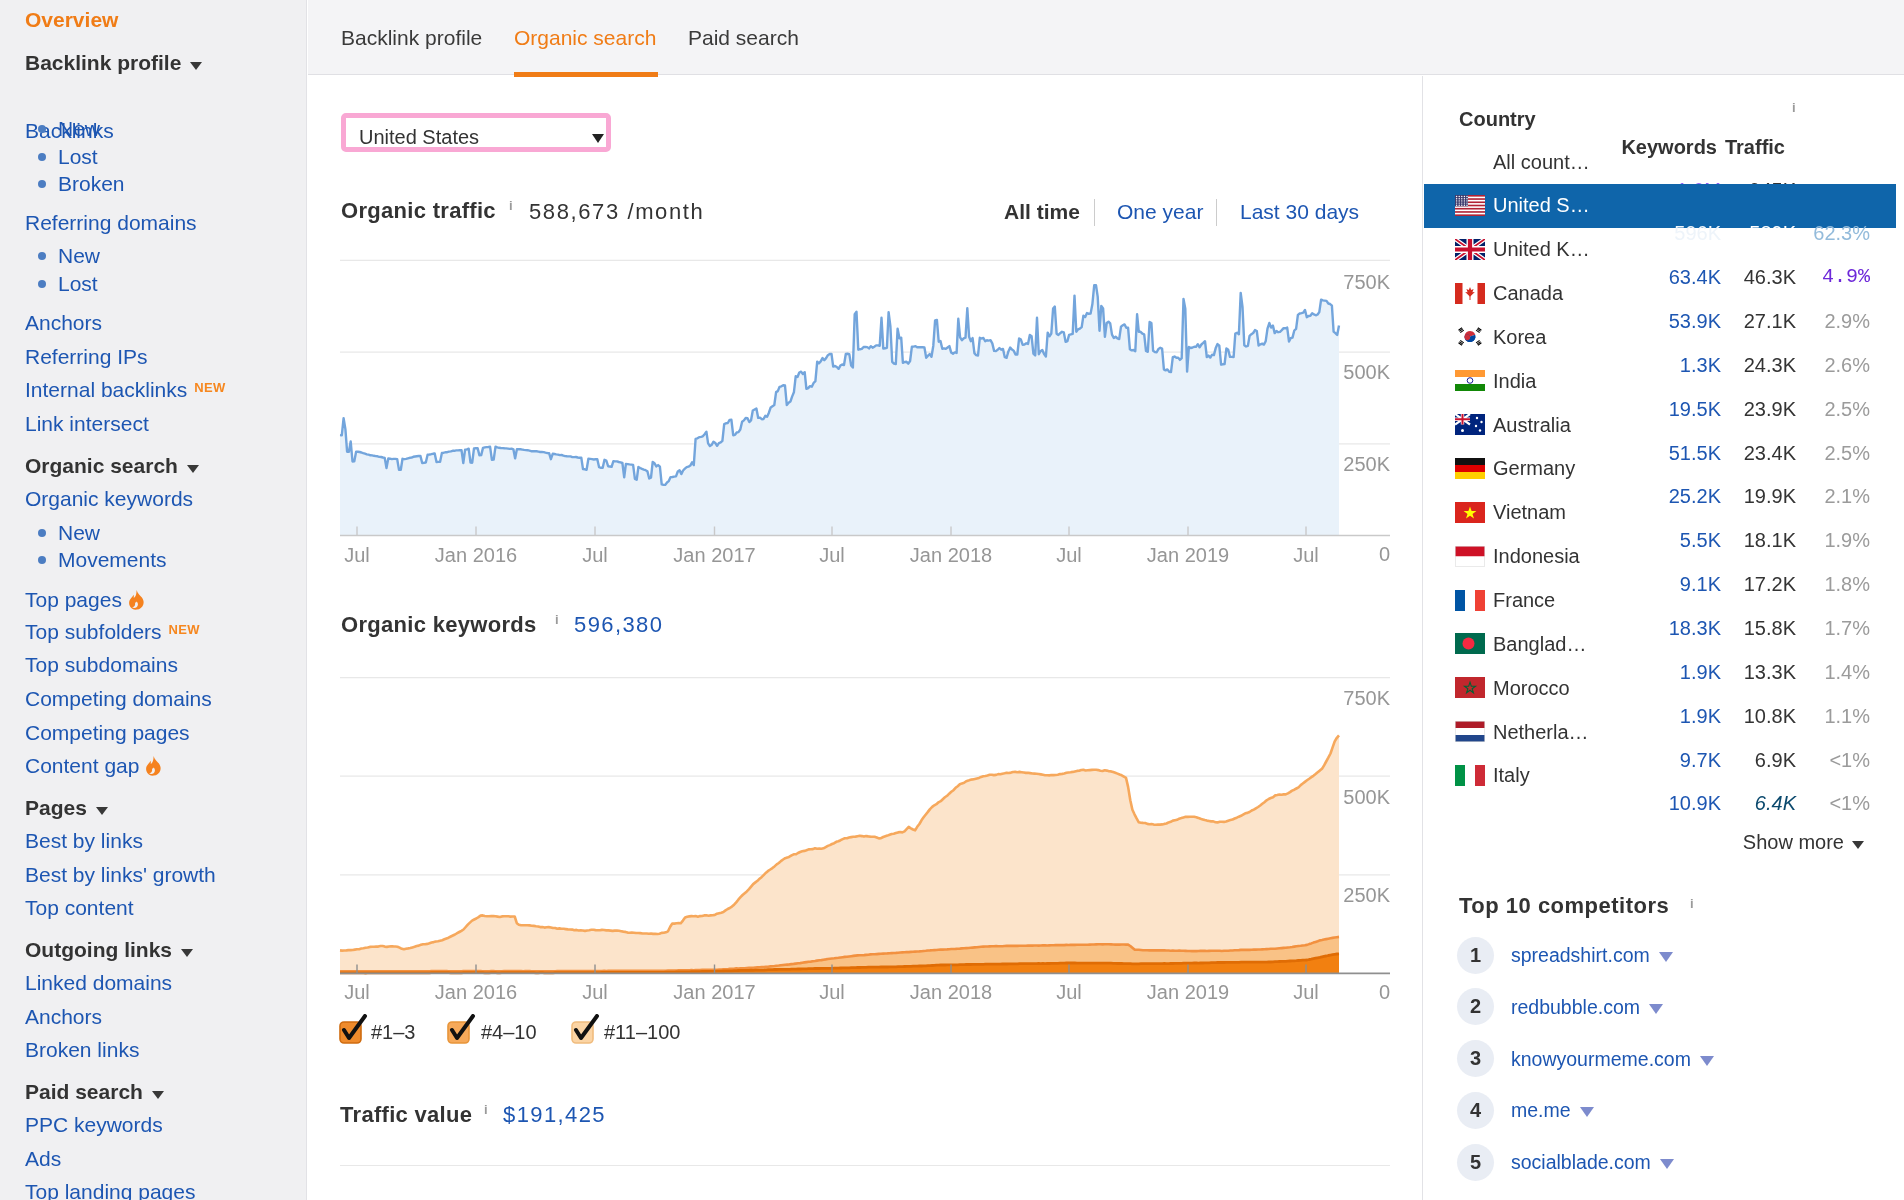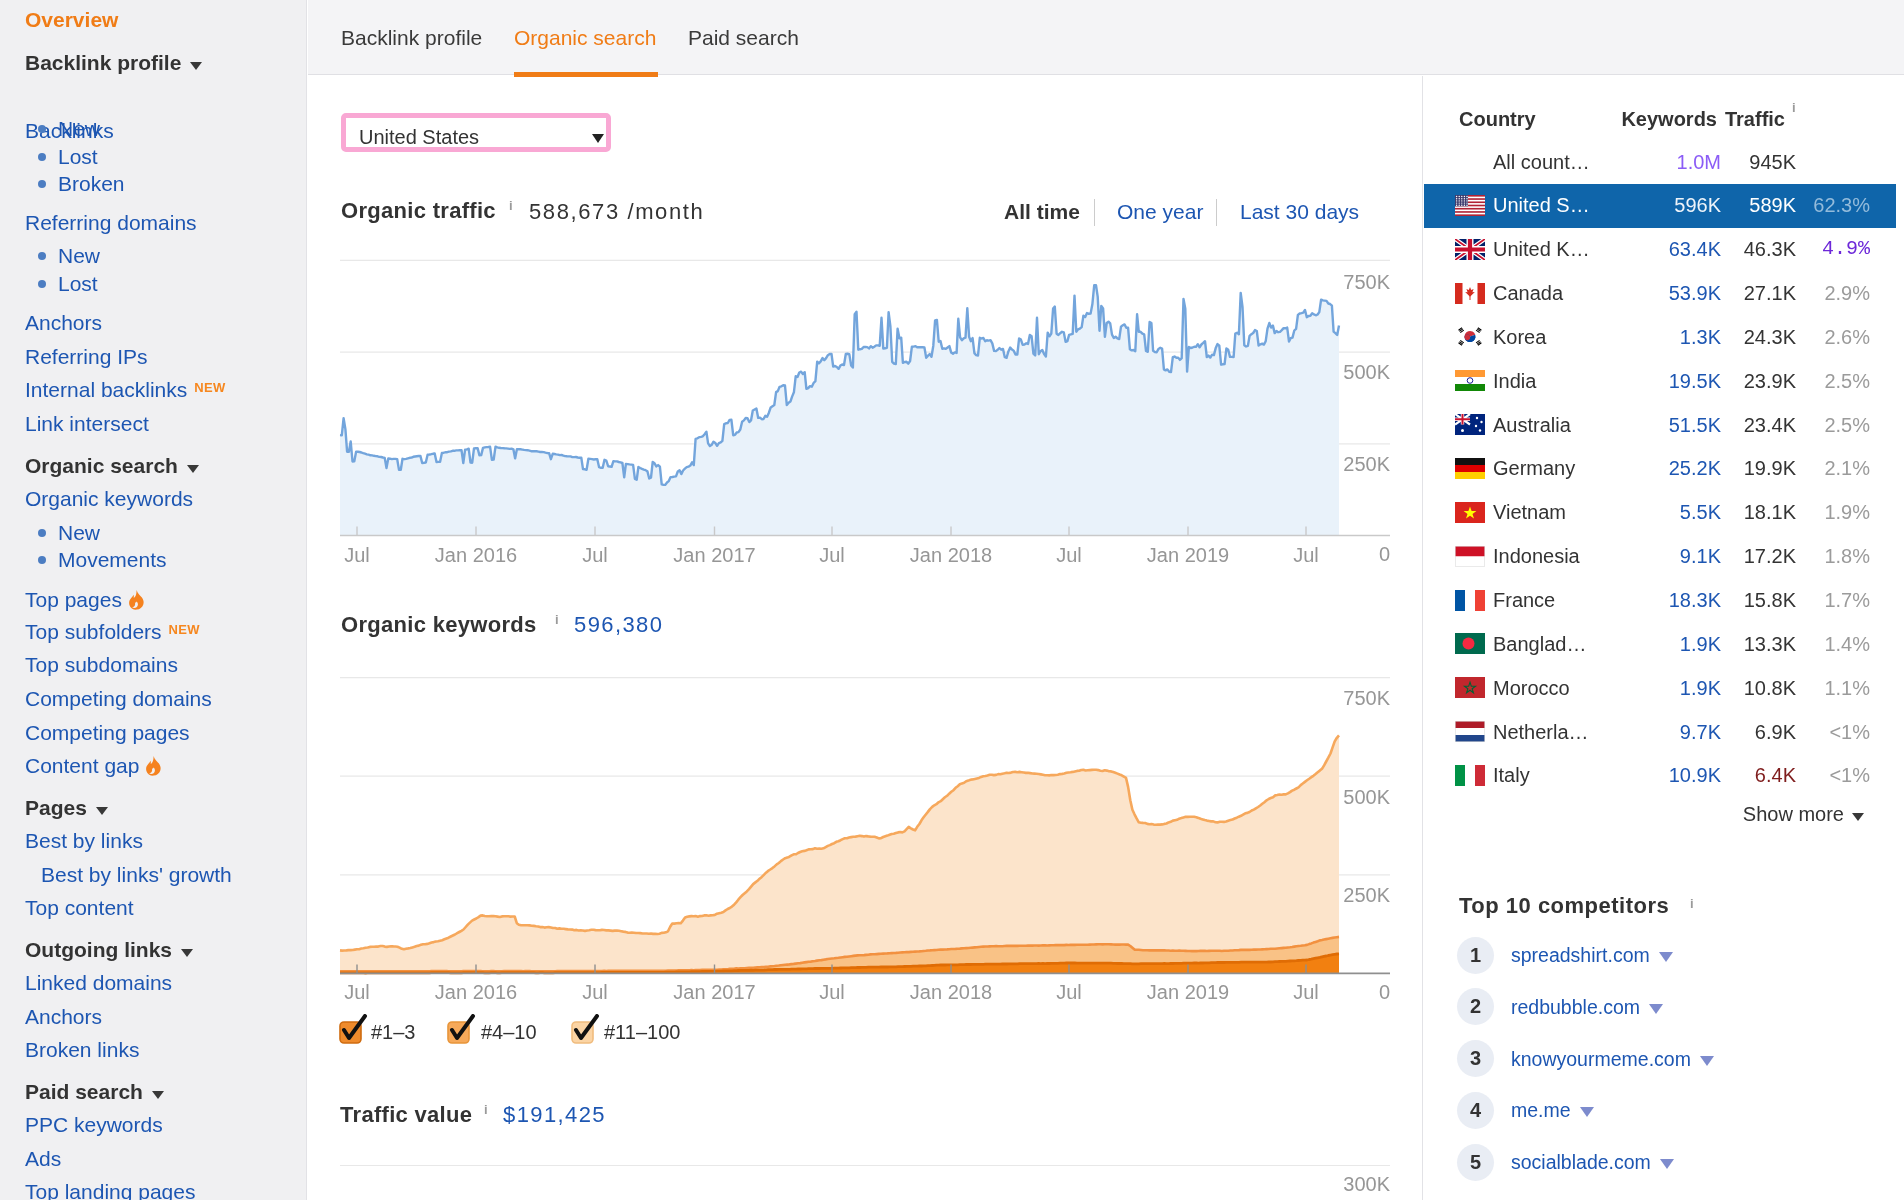--- a/index.html
+++ b/index.html
@@ -11,21 +11,21 @@
 #sidebar{position:absolute;left:0;top:0;width:307px;height:1200px;background:#f0f0f2;border-right:1px solid #e2e2e6;}
 .sn{position:absolute;left:25px;font-size:21px;line-height:28px;white-space:nowrap;}
 .sb{position:absolute;left:58px;font-size:21px;line-height:28px;white-space:nowrap;}
 .dot{position:absolute;left:38px;width:8px;height:8px;border-radius:50%;background:#4c7dc2;}
 .tri{display:inline-block;width:0;height:0;border-left:6px solid transparent;border-right:6px solid transparent;border-top:8px solid #383838;margin-left:9px;}
 .new{color:#f6871f;font-weight:bold;font-size:13px;position:relative;top:-5px;margin-left:7px;letter-spacing:.3px;}
 #tabbar{position:absolute;left:308px;top:0;width:1596px;height:75px;background:#f4f4f6;border-bottom:1px solid #e0e0e4;}
 .tab{position:absolute;top:24px;font-size:21px;line-height:28px;color:#3a3a3a;white-space:nowrap;}
 .h1{position:absolute;font-size:22px;letter-spacing:0.3px;line-height:28px;font-weight:bold;color:#333;white-space:nowrap;}
 .info{color:#9a9a9a;font-size:13px;font-weight:bold;}
-.num{position:absolute;font-size:20px;line-height:28px;white-space:nowrap;text-align:right;}
+.num{position:absolute;font-size:20px;line-height:28px;white-space:nowrap;text-align:right;margin-top:28px;}
 .cell{position:absolute;font-size:20px;line-height:28px;white-space:nowrap;}
 .circ{position:absolute;width:37px;height:37px;border-radius:50%;background:#e9edf4;color:#333;font-weight:bold;font-size:20px;text-align:center;line-height:37px;}
 .caret{display:inline-block;width:0;height:0;border-left:7px solid transparent;border-right:7px solid transparent;border-top:10px solid #7d8bcd;margin-left:9px;}
 </style></head><body>
 <div id="sidebar">
     <div class="sn b" style="top:6px;color:#f07c16;">Overview</div>
     <div class="sn b" style="top:48.5px;color:#333;">Backlink profile<span class="tri"></span></div>
     <div class="sn lnk" style="top:81px;margin-top:36px;">Backlinks</div>
     <div class="dot" style="top:125px;"></div>
     <div class="sb lnk" style="top:115px;">New</div>
@@ -55,21 +55,21 @@
     <div class="sn lnk" style="top:617.5px;">Top subfolders<span class="new">NEW</span></div>
     <div class="sn lnk" style="top:651px;">Top subdomains</div>
     <div class="sn lnk" style="top:684.5px;">Competing domains</div>
     <div class="sn lnk" style="top:718.5px;">Competing pages</div>
     <div class="sn lnk" style="top:752px;">Content gap<svg width="15" height="20" viewBox="0 0 15 20" style="vertical-align:-3px;margin-left:7px">
         <path d="M7.6 0 C8.3 3.4 11.2 5.2 12.9 7.6 C14.6 10 15 12.1 14.3 14.4 C13.4 17.3 10.9 19.3 7.7 19.6 C4.4 19.9 1.3 17.9 0.4 14.9 C-0.4 12.2 0.4 9.9 2.2 7.9 C3.1 6.9 4 6 4.5 4.7 C4.8 5.6 5 6.7 4.7 7.9 C6.5 7 7.5 4.9 7.6 0 Z" fill="#f5821f"></path>
         <path d="M7.8 11.5 C9.4 13.2 9.3 15.8 7.6 17.2 C6.2 18.3 4.2 18.2 3.2 17.1 C4.4 17.1 5.3 16.6 5.8 15.6 C6.3 14.6 6.2 13.4 5.9 12.6 C6.7 12.8 7.4 12.4 7.8 11.5 Z" fill="#f0f0f2"></path>
       </svg></div>
     <div class="sn b" style="top:793.5px;color:#333;">Pages<span class="tri"></span></div>
     <div class="sn lnk" style="top:827px;">Best by links</div>
-    <div class="sn lnk" style="top:860.5px;margin-left:16px;">Best by links' growth</div>
+    <div class="sn lnk" style="top:860.5px;">Best by links' growth</div>
     <div class="sn lnk" style="top:894px;">Top content</div>
     <div class="sn b" style="top:935.5px;color:#333;">Outgoing links<span class="tri"></span></div>
     <div class="sn lnk" style="top:969px;">Linked domains</div>
     <div class="sn lnk" style="top:1002.5px;">Anchors</div>
     <div class="sn lnk" style="top:1036px;">Broken links</div>
     <div class="sn b" style="top:1077.5px;color:#333;">Paid search<span class="tri"></span></div>
     <div class="sn lnk" style="top:1111px;">PPC keywords</div>
     <div class="sn lnk" style="top:1144.5px;">Ads</div>
     <div class="sn lnk" style="top:1178px;">Top landing pages</div>
   </div>
@@ -354,21 +354,21 @@
 <div class="num" style="left:1590px;top:717.6px;width:131px;color:#1d56b2;">9.7K</div>
 <div class="num" style="left:1665px;top:717.6px;width:131px;color:#333;">6.9K</div>
 <div class="num" style="left:1740px;top:717.6px;width:130px;color:#9b9b9b;">&lt;1%</div>
 <div class="abs" style="left:1455px;top:764.9px;width:30px;height:21px;"><svg width="30" height="21" viewBox="0 0 30 21">
       <rect width="10" height="21" fill="#009246"></rect>
       <rect x="10" width="10" height="21" fill="#fff"></rect>
       <rect x="20" width="10" height="21" fill="#ce2b37"></rect>
     </svg></div>
 <div class="cell" style="left:1493px;top:761.4px;color:#333;">Italy</div>
 <div class="num" style="left:1590px;top:761.4px;width:131px;color:#1d56b2;">10.9K</div>
-<div class="num" style="left:1665px;top:761.4px;width:131px;color:#7f1d1d;">6.4K</div>
+<div class="num" style="left:1665px;top:761.4px;width:131px;color:#0c4a6e;font-style:italic;">6.4K</div>
 <div class="num" style="left:1740px;top:761.4px;width:130px;color:#9b9b9b;">&lt;1%</div>
 <div class="num dk" style="left:1664px;top:800px;width:200px;">Show more<span style="display:inline-block;width:0;height:0;border-left:6px solid transparent;border-right:6px solid transparent;border-top:8px solid #383838;margin-left:8px;"></span></div>
 <div class="h1" style="left:1459px;top:892px;letter-spacing:0.5px;">Top 10 competitors</div>
 <div class="abs info" style="left:1690px;top:896px;">i</div>
 <div class="circ" style="left:1457px;top:936.5px;">1</div>
 <div class="cell lnk" style="left:1511px;top:941.0px;font-size:19.5px;">spreadshirt.com<span class="caret"></span></div>
 <div class="circ" style="left:1457px;top:988.3px;">2</div>
 <div class="cell lnk" style="left:1511px;top:992.8px;font-size:19.5px;">redbubble.com<span class="caret"></span></div>
 <div class="circ" style="left:1457px;top:1040.1px;">3</div>
 <div class="cell lnk" style="left:1511px;top:1044.6px;font-size:19.5px;">knowyourmeme.com<span class="caret"></span></div>

